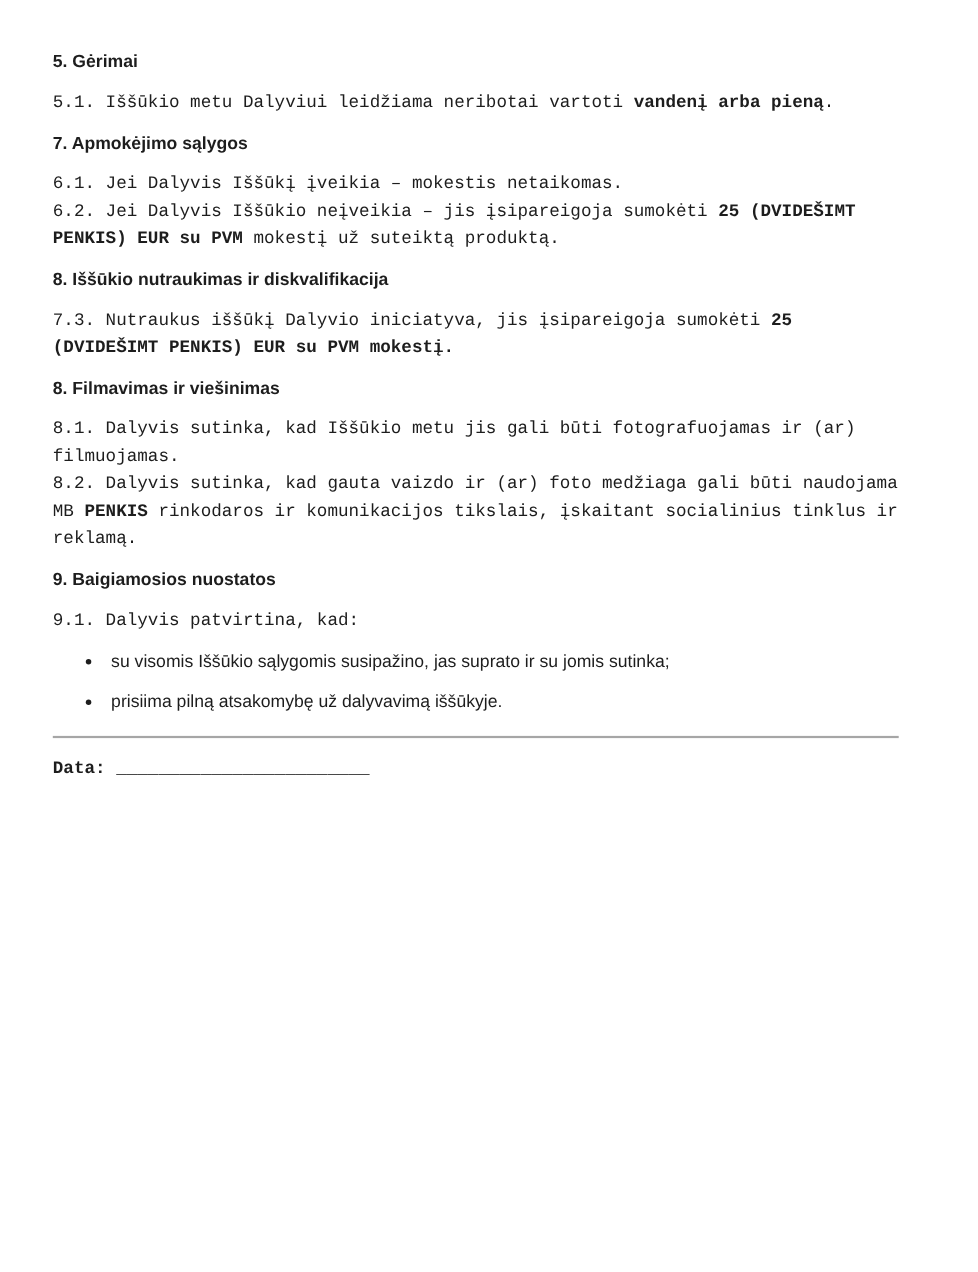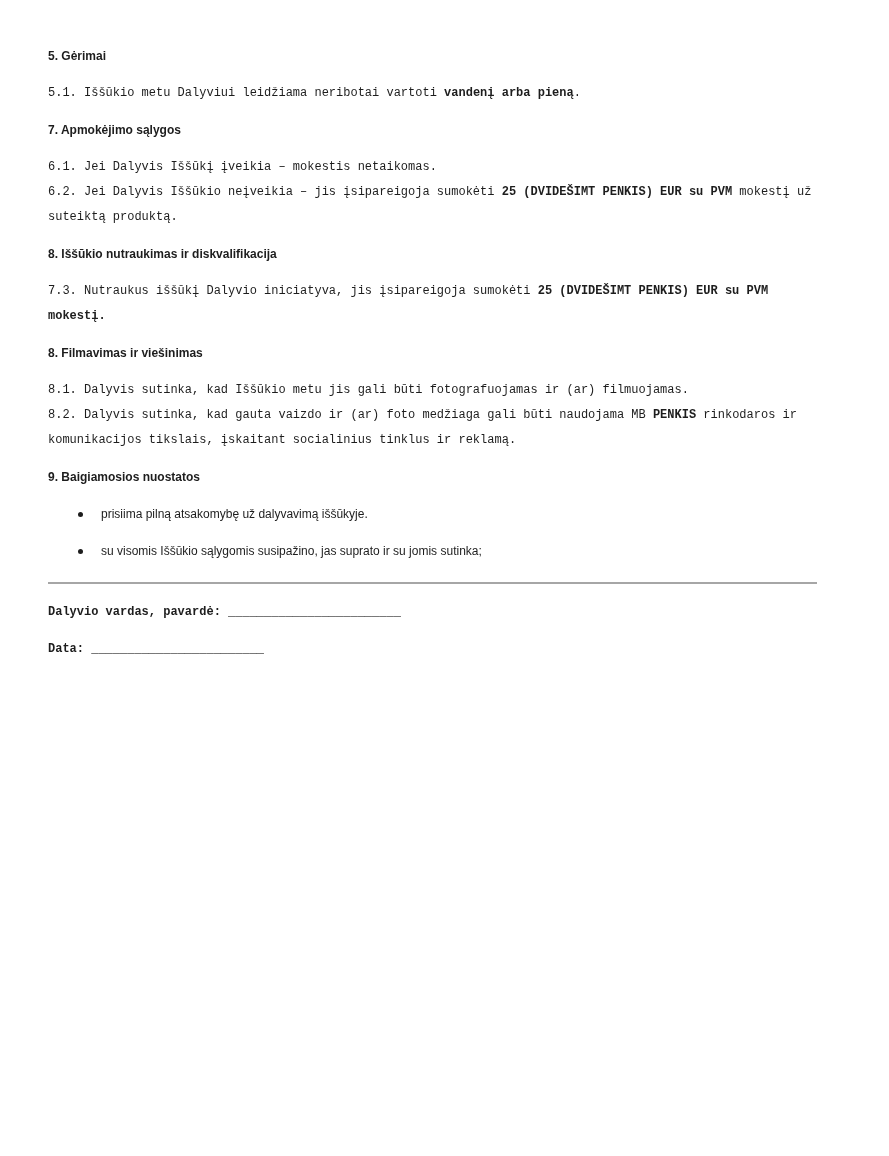--- a/index.html
+++ b/index.html
@@ -6,21 +6,21 @@
   html, body { margin: 0; padding: 0; }
   body {
     width: 889px;
     height: 1156px;
     background: #ffffff;
     overflow: hidden;
   }
   .doc {
     padding: 44px 72px 0 48px;
     font-family: "Liberation Sans", sans-serif;
-    font-size: 12px;
+    font-size: 16px;
     line-height: 25px;
     color: #1d1d1d;
   }
   .heading {
     font-weight: 700;
     margin: 0 0 12px 0;
     white-space: pre-wrap;
   }
   .paragraph, .signature {
     margin: 0 0 12px 0;
@@ -58,18 +58,18 @@
     <div class="paragraph"><span><span>5.1. Iššūkio metu Dalyviui leidžiama neribotai vartoti </span><strong>vandenį arba pieną</strong><span>.</span></span></div>
     <div class="heading"><span><strong>7. Apmokėjimo sąlygos</strong></span></div>
     <div class="paragraph"><span><span>6.1. Jei Dalyvis Iššūkį įveikia – mokestis netaikomas.
 6.2. Jei Dalyvis Iššūkio neįveikia – jis įsipareigoja sumokėti </span><strong>25 (DVIDEŠIMT PENKIS) EUR su PVM</strong><span> mokestį už suteiktą produktą.</span></span></div>
     <div class="heading"><span><strong>8. Iššūkio nutraukimas ir diskvalifikacija</strong></span></div>
     <div class="paragraph"><span><span>7.3. Nutraukus iššūkį Dalyvio iniciatyva, jis įsipareigoja sumokėti </span><strong>25 (DVIDEŠIMT PENKIS) EUR su PVM mokestį.</strong></span></div>
     <div class="heading"><span><strong>8. Filmavimas ir viešinimas</strong></span></div>
     <div class="paragraph"><span><span>8.1. Dalyvis sutinka, kad Iššūkio metu jis gali būti fotografuojamas ir (ar) filmuojamas.
 8.2. Dalyvis sutinka, kad gauta vaizdo ir (ar) foto medžiaga gali būti naudojama MB </span><strong>PENKIS</strong><span> rinkodaros ir komunikacijos tikslais, įskaitant socialinius tinklus ir reklamą.</span></span></div>
     <div class="heading"><span><strong>9. Baigiamosios nuostatos</strong></span></div>
+    <div class="paragraph"><span><span>9.1. Dalyvis patvirtina, kad:</span></span></div>
+    <div class="bullet"><span class="dot"></span><span><span>su visomis Iššūkio sąlygomis susipažino, jas suprato ir su jomis sutinka;</span></span></div>
     <div class="bullet"><span class="dot"></span><span><span>prisiima pilną atsakomybę už dalyvavimą iššūkyje.</span></span></div>
-    <div class="bullet"><span class="dot"></span><span><span>su visomis Iššūkio sąlygomis susipažino, jas suprato ir su jomis sutinka;</span></span></div>
     <div class="rule" style="border-top-color: rgb(166, 166, 166);"></div>
-    <div class="signature"><span><strong>Dalyvio vardas, pavardė:</strong><strong> ________________________</strong></span></div>
     <div class="signature"><span><strong>Data:</strong><strong> ________________________</strong></span></div>
   </div>
 
 </body></html>

